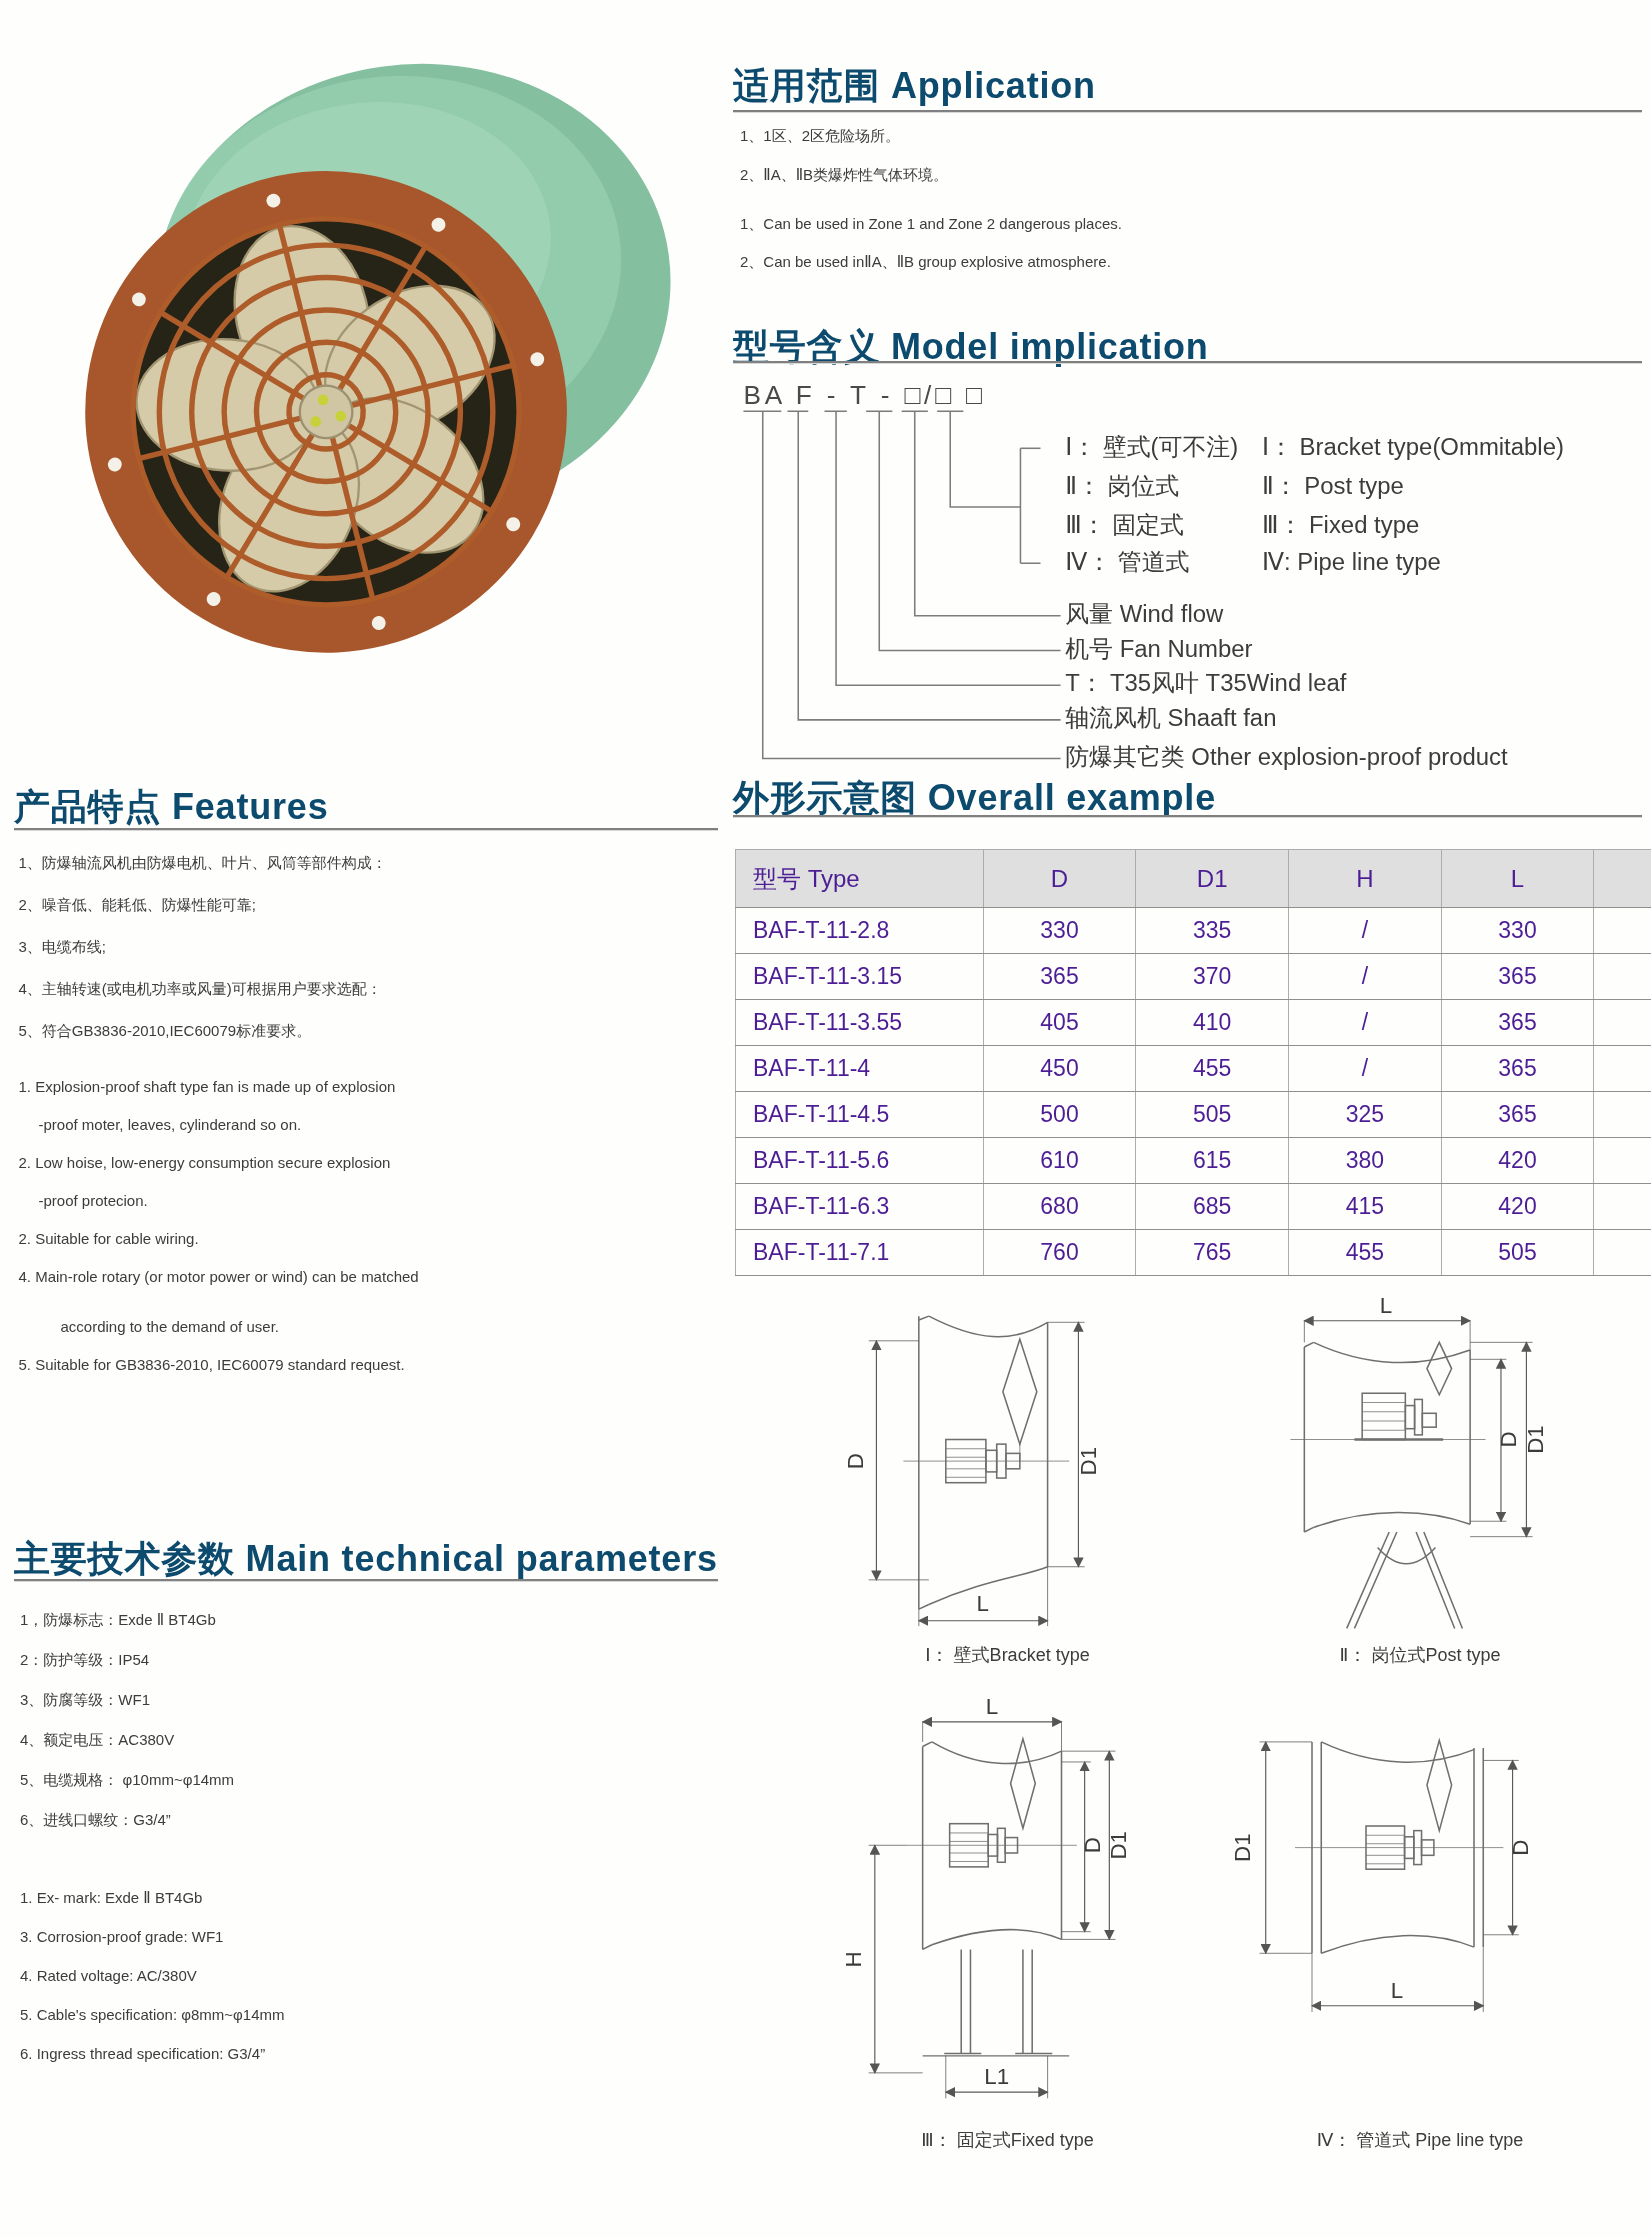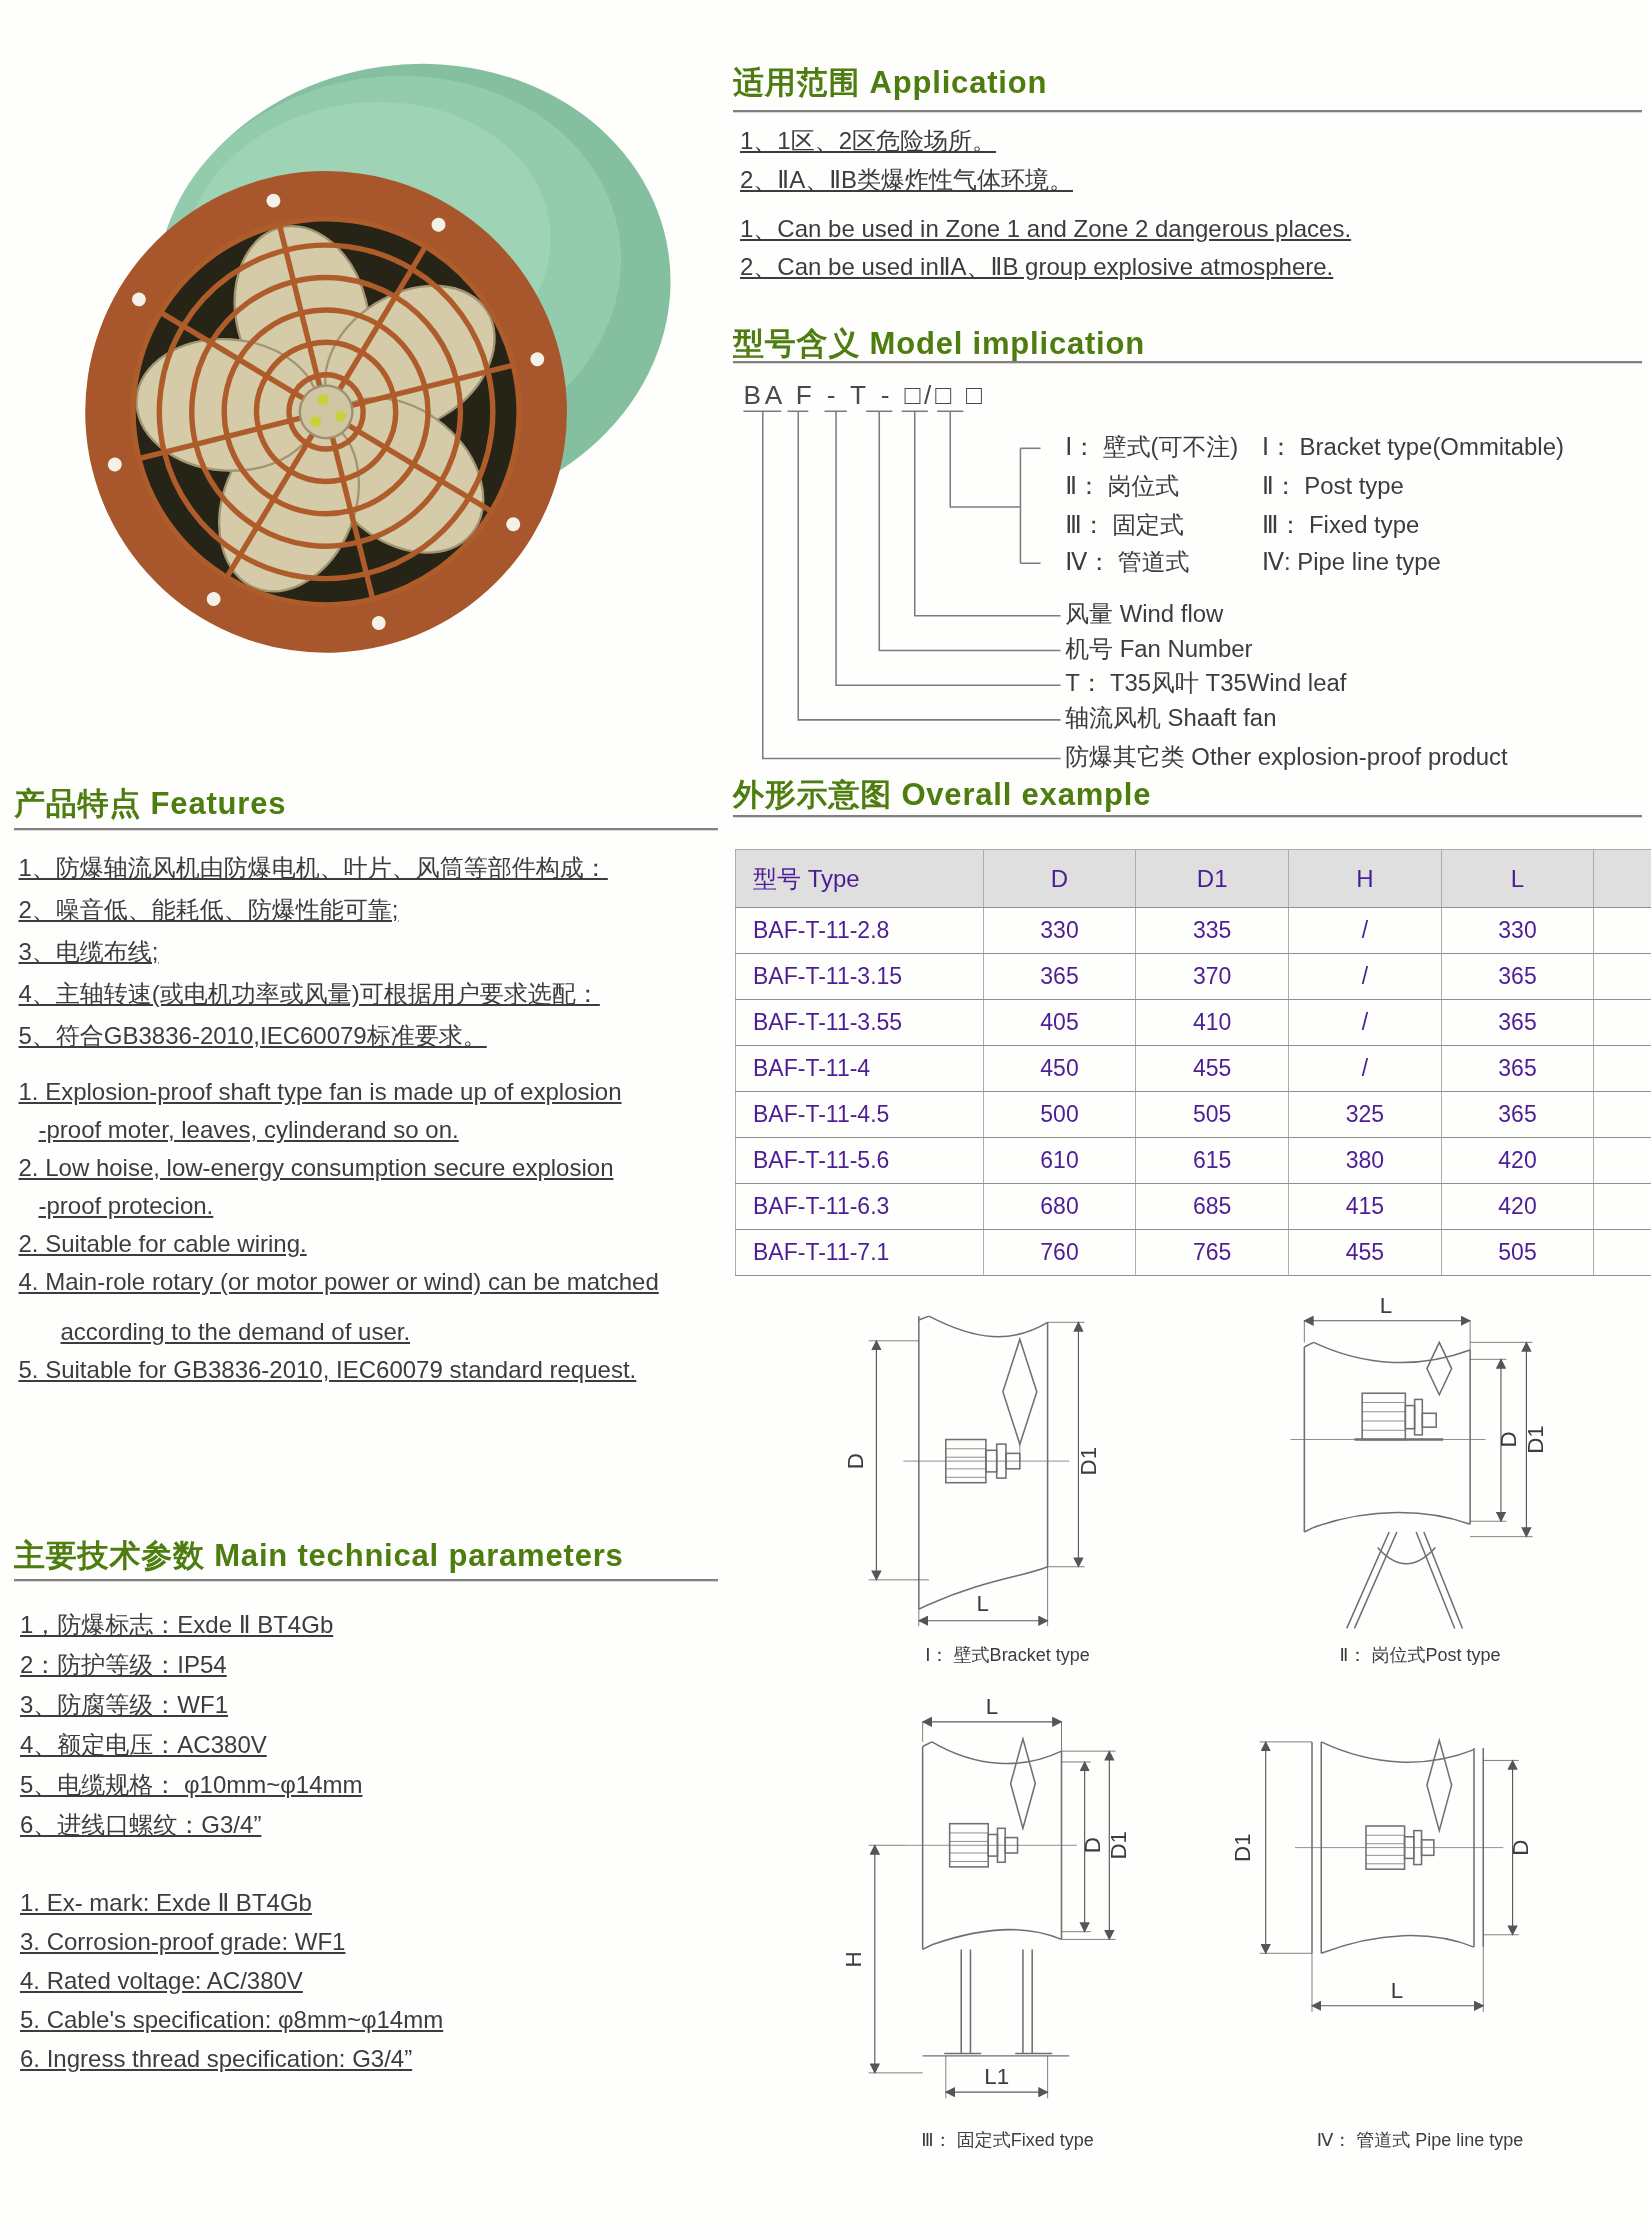--- a/index.html
+++ b/index.html
@@ -1,22 +1,22 @@
 <!DOCTYPE html>
 <html style="font-size:12.4px"><head>
 <meta charset="utf-8">
 <style>
   html,body{margin:0;padding:0;background:#ffffff;}
   .page{position:relative;width:1652px;height:2239px;background:#fefefd;overflow:hidden;
         font-family:"Liberation Sans","DejaVu Sans",sans-serif;color:#3c3c3c;}
   .abs{position:absolute;}
-  .sec-title{position:absolute;font-size:31px;font-weight:bold;color:#4d7c0f;white-space:nowrap;letter-spacing:0.8px;}
+  .sec-title{position:absolute;font-size:36px;font-weight:bold;color:#0c4a6e;white-space:nowrap;letter-spacing:0.8px;}
   .rule{position:absolute;height:3.1px;background:linear-gradient(to bottom,#808080 55%,#d8d8d8 45%);}
   .list{position:absolute;}
-  .list .line, .en-lines .line{font-size:24px;line-height:1.1;white-space:nowrap;height:var(--lh,40px);text-decoration:underline;}
+  .list .line, .en-lines .line{font-size:15px;line-height:1.1;white-space:nowrap;height:var(--lh,40px);}
   .en-lines{position:absolute;}
   .ind1{padding-left:20px;}
   .ind2{padding-left:42px;margin-top:12px;}
   table.dims{position:absolute;left:735px;top:849px;width:1012px;border-collapse:collapse;
              font-size:23px;color:#4c1d95;table-layout:fixed;border:1.5px solid #8f8f8f;}
   table.dims th, table.dims td{border:0.8px solid #acacac;border-bottom:1.5px solid #8f8f8f;
              height:45px;text-align:center;font-weight:normal;padding:0;}
   table.dims th{background:#dfdfdf;height:57px;font-size:24px;}
   table.dims .t{text-align:left;padding-left:17px;}
   .diag-cap{position:absolute;font-size:18px;color:#3c3c3c;text-align:center;white-space:nowrap;}

